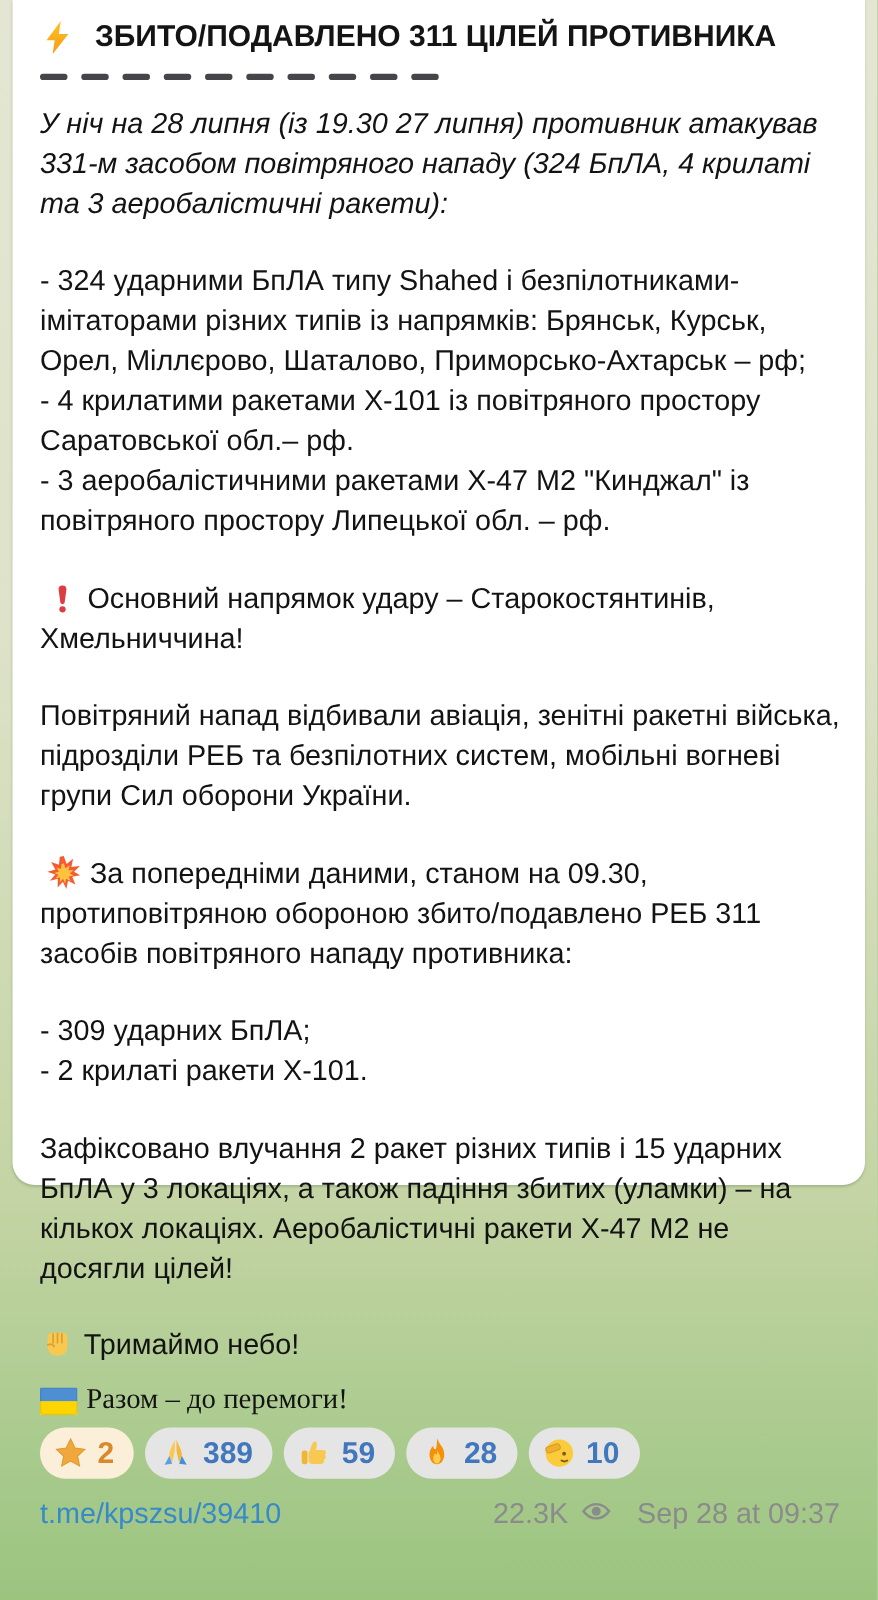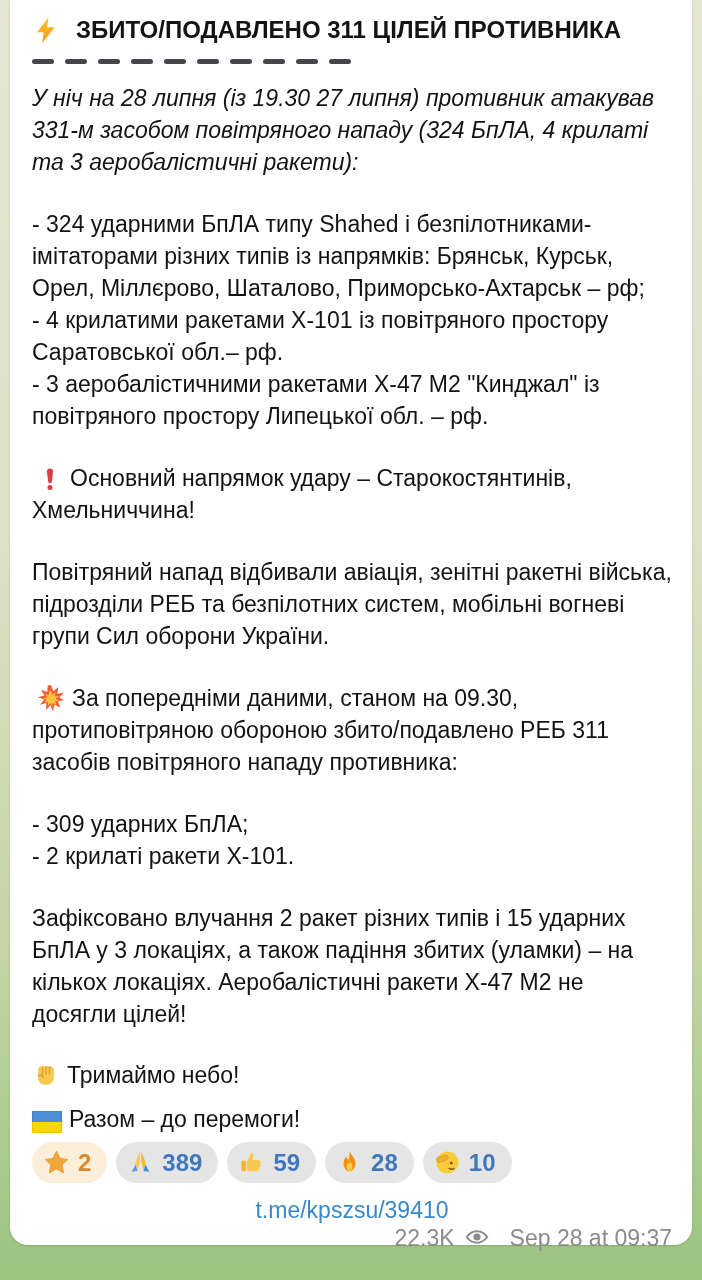--- a/index.html
+++ b/index.html
@@ -2,45 +2,45 @@
 <html><head>
 <meta charset="utf-8">
 <style>
   html,body{margin:0;padding:0;background:#9cc47f;}
   .screen{
     position:relative;width:702px;height:1280px;overflow:hidden;
     background:linear-gradient(180deg,#e4e6d3 0%,#dde2c8 40%,#c4d4a4 75%,#a5c98a 93%,#9cc47f 100%);
     font-family:"Liberation Sans","DejaVu Sans",sans-serif;
   }
   .bubble{
-    position:absolute;left:10px;top:0;width:682px;height:1245px;
+    position:absolute;left:10px;top:0;width:682px;height:948px;
     background:#ffffff;border-radius:0 0 18px 18px;
     box-shadow:0 1px 2px rgba(62,98,62,.25);
     box-sizing:border-box;padding:14px 20px 12px 22px;
     display:flex;flex-direction:column;
   }
   .title-row{display:flex;align-items:center;gap:9px;font-weight:bold;font-size:24px;color:#141414;line-height:32px;}
   .dash-row{display:flex;gap:11px;margin:13px 0 0 0;align-items:center;}
   .dash{width:22px;height:5px;background:#45454a;border-radius:2.5px;}
   p.msg{margin:30px 0 0 0;font-size:23px;line-height:32px;color:#131313;white-space:pre-wrap;}
   p.msg.first{margin-top:18px;font-style:italic;}
   p.msg.slogan{margin-top:28px;line-height:34px;}
-  p.msg.slogan2{margin-top:10px;line-height:34px;}
+  p.msg.slogan2{margin-top:10px;line-height:34px;font-family:Liberation Serif, serif;}
   .ico{display:inline-block;vertical-align:-6px;margin-right:7px;}
   .ico.indent{margin-left:5px;}
   .flex-spacer{flex:1;min-height:6px;}
   .reactions{display:flex;gap:9px;align-items:center;}
   .pill{
     display:inline-flex;align-items:center;gap:8px;height:41px;
     padding:0 16px 0 11px;border-radius:21px;background:#e5e5e5;
     font-size:24px;font-weight:bold;color:#4077bd;cursor:pointer;border:none;
   }
   .pill.gold{background:#fcefd9;color:#d9892c;}
   .pill .p-ico{display:inline-block;line-height:0;}
-  .footer{display:flex;align-items:center;margin-top:13px;font-size:23px;line-height:28px;flex-direction:column;}
+  .footer{display:flex;align-items:center;margin-top:13px;font-size:23px;line-height:28px;}
   .footer .link{color:#3889c9;text-decoration:none;}
   .footer .right{margin-left:auto;display:flex;gap:9px;color:#8b8b8b;}
   .footer .date{margin-left:11px;}
   svg{display:block;}
 </style>
 </head>
 <body>
 
 <div class="screen">
   <div class="bubble">

